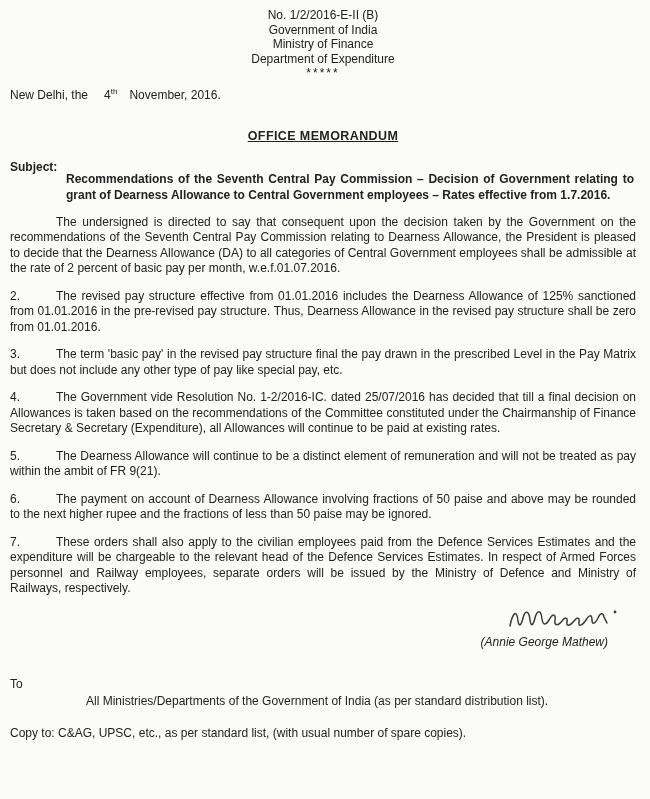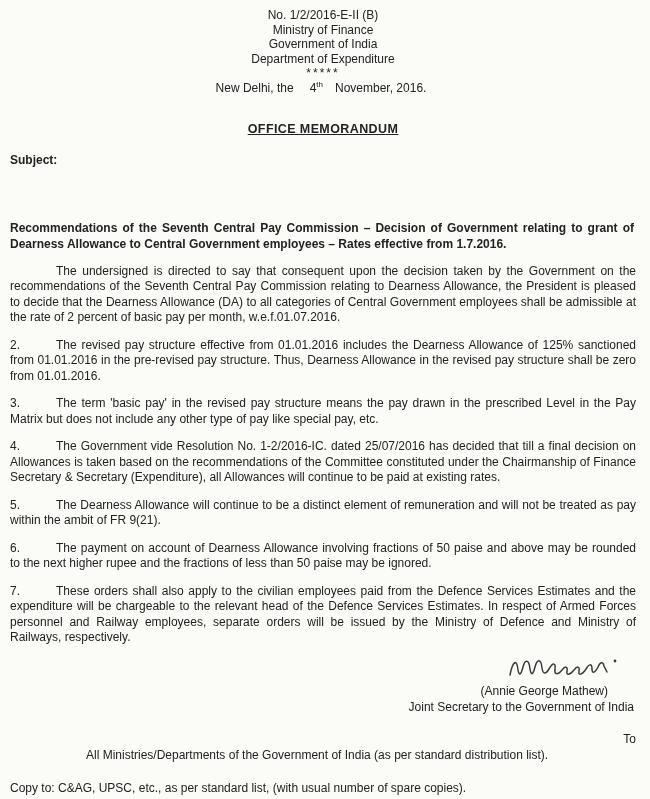--- a/index.html
+++ b/index.html
@@ -13,97 +13,96 @@
     line-height: 15.5px;
     color: #222;
     -webkit-font-smoothing: antialiased;
   }
   .page { width: 650px; height: 622px; padding: 8px 14px 6px 10px; }
 
   .letterhead { text-align: center; }
   .letterhead div { line-height: 14.5px; }
   .stars { letter-spacing: 2px; line-height: 12px; }
 
-  .date-line { text-align: center; padding-right: 4px; }
+  .date-line { text-align: left; padding-right: 4px; margin-top: 7px; }
   .date-day { margin-left: 16px; }
   .date-suffix { font-size: 8px; vertical-align: super; line-height: 0; }
   .date-rest { margin-left: 12px; }
 
   .doc-title {
     text-align: center;
     font-weight: bold;
     text-decoration: underline;
     letter-spacing: 0.4px;
     margin-top: 26px;
     font-size: 12.5px;
   }
 
-  .subject { display: flex; font-weight: bold; margin-top: 14px; line-height: 16px; flex-direction: column; }
+  .subject { display: flex; font-weight: bold; margin-top: 14px; line-height: 16px; }
   .subject-label { flex: 0 0 56px; }
   .subject-text { flex: 1; text-align: justify; padding-right: 2px; margin-top: 12px; }
 
   .para { margin-top: 12px; text-align: justify; }
   .pnum { display: inline-block; width: 46px; }
 
   .sig-block { margin-top: 4px; text-align: right; }
   .sig-scribble { margin-right: 14px; display: inline-block; }
-  .sig-name { padding-right: 28px; line-height: 14px; }
+  .sig-name { padding-right: 28px; line-height: 14px; font-style: italic; }
   .sig-designation { padding-right: 2px; margin-top: 2px; }
 
-  .to-label { margin-top: 16px; text-align: right; }
+  .to-label { margin-top: 28px; }
   .to-text { margin-top: 1px; margin-left: 76px; }
   .copy-line { margin-top: 17px; }
 </style>
 </head>
 <body>
 
 <div class="page">
 
   <div class="letterhead">
     <div>No. 1/2/2016-E-II (B)</div>
+    <div>Government of India</div>
     <div>Ministry of Finance</div>
-    <div>Government of India</div>
     <div>Department of Expenditure</div>
     <div class="stars">*****</div>
   </div>
 
   <div class="date-line">
     <span>New Delhi, the</span><span class="date-day">4</span><sup class="date-suffix">th</sup><span class="date-rest">November, 2016.</span>
   </div>
 
   <div class="doc-title">OFFICE MEMORANDUM</div>
 
   <div class="subject">
     <span class="subject-label">Subject:</span>
     <span class="subject-text">Recommendations of the Seventh Central Pay Commission – Decision of Government relating to grant of Dearness Allowance to Central Government employees – Rates effective from 1.7.2016.</span>
   </div>
 
   <p class="para"><span class="pnum"></span><span>The undersigned is directed to say that consequent upon the decision taken by the Government on the recommendations of the Seventh Central Pay Commission relating to Dearness Allowance, the President is pleased to decide that the Dearness Allowance (DA) to all categories of Central Government employees shall be admissible at the rate of 2 percent of basic pay per month, w.e.f.01.07.2016.</span></p>
 
   <p class="para"><span class="pnum">2.</span><span>The revised pay structure effective from 01.01.2016 includes the Dearness Allowance of 125% sanctioned from 01.01.2016 in the pre-revised pay structure. Thus, Dearness Allowance in the revised pay structure shall be zero from 01.01.2016.</span></p>
 
-  <p class="para"><span class="pnum">3.</span><span>The term 'basic pay' in the revised pay structure means the pay drawn in the prescribed Level in the Pay Matrix but does not include any other type of pay like special pay, etc.</span></p>
+  <p class="para"><span class="pnum">3.</span><span>The term 'basic pay' in the revised pay structure final the pay drawn in the prescribed Level in the Pay Matrix but does not include any other type of pay like special pay, etc.</span></p>
 
   <p class="para"><span class="pnum">4.</span><span>The Government vide Resolution No. 1-2/2016-IC. dated 25/07/2016 has decided that till a final decision on Allowances is taken based on the recommendations of the Committee constituted under the Chairmanship of Finance Secretary &amp; Secretary (Expenditure), all Allowances will continue to be paid at existing rates.</span></p>
 
   <p class="para"><span class="pnum">5.</span><span>The Dearness Allowance will continue to be a distinct element of remuneration and will not be treated as pay within the ambit of FR 9(21).</span></p>
 
   <p class="para"><span class="pnum">6.</span><span>The payment on account of Dearness Allowance involving fractions of 50 paise and above may be rounded to the next higher rupee and the fractions of less than 50 paise may be ignored.</span></p>
 
   <p class="para"><span class="pnum">7.</span><span>These orders shall also apply to the civilian employees paid from the Defence Services Estimates and the expenditure will be chargeable to the relevant head of the Defence Services Estimates. In respect of Armed Forces personnel and Railway employees, separate orders will be issued by the Ministry of Defence and Ministry of Railways, respectively.</span></p>
 
 
   <div class="sig-block">
     <span class="sig-scribble">
       <svg width="118" height="30" viewBox="0 0 118 30" aria-hidden="true">
         <path d="M6 25 C9 10 13 9 14 20 C15 26 17 25 19 17 C21 9 25 9 26 19 C27 26 29 25 31 17 C33 9 37 8 38 18 C39 25 42 24 45 19 C49 12 52 13 51 19 C50 25 54 25 58 20 C61 16 64 16 63 21 C62 26 66 25 70 20 C73 16 76 16 75 21 C74 26 78 25 82 19 C85 14 88 13 88 19 C88 24 91 23 94 17 C96 12 99 11 100 16 L103 22" stroke="#3b3b3b" stroke-width="1.5" fill="none" stroke-linecap="round"></path>
         <circle cx="111" cy="11" r="1.4" fill="#3b3b3b"></circle>
       </svg>
     </span>
     <div class="sig-name">(Annie George Mathew)</div>
-    <div class="sig-designation">Joint Secretary to the Government of India</div>
   </div>
 
   <div class="to-label">To</div>
   <div class="to-text">All Ministries/Departments of the Government of India (as per standard distribution list).</div>
   <div class="copy-line">Copy to:  C&amp;AG, UPSC, etc., as per standard list, (with usual number of spare copies).</div>
 
 </div>
 
 </body></html>

